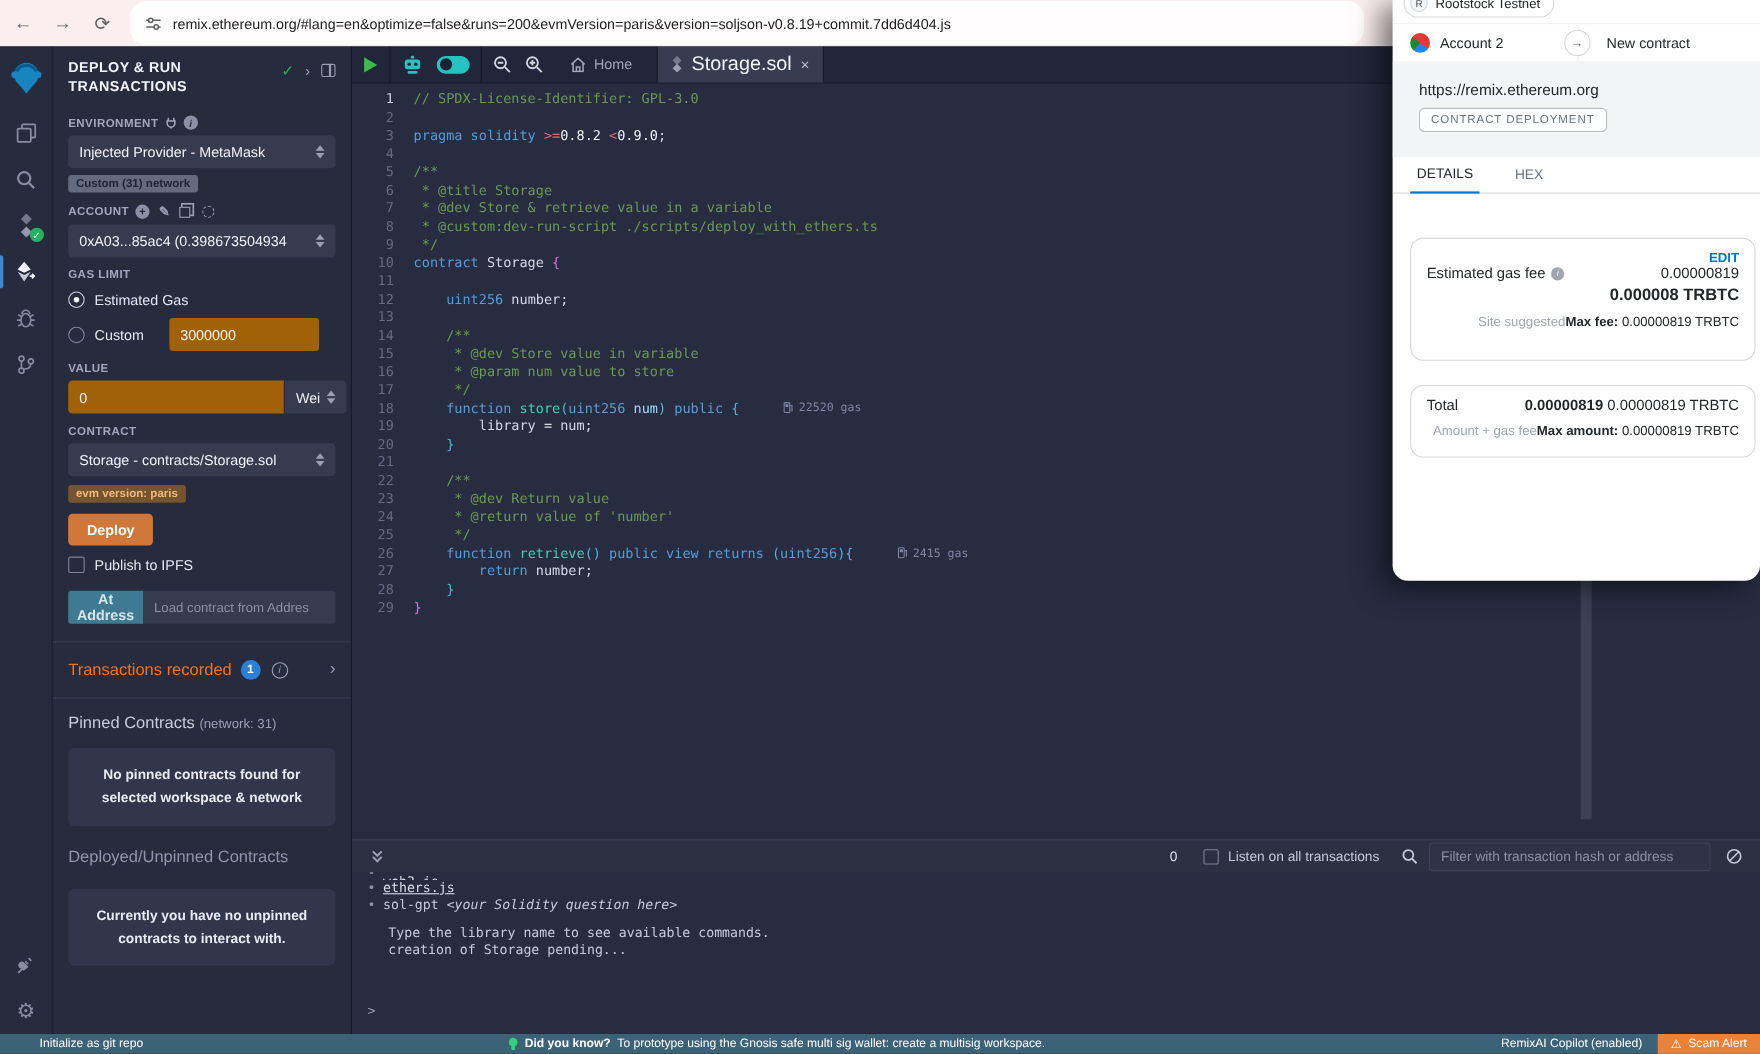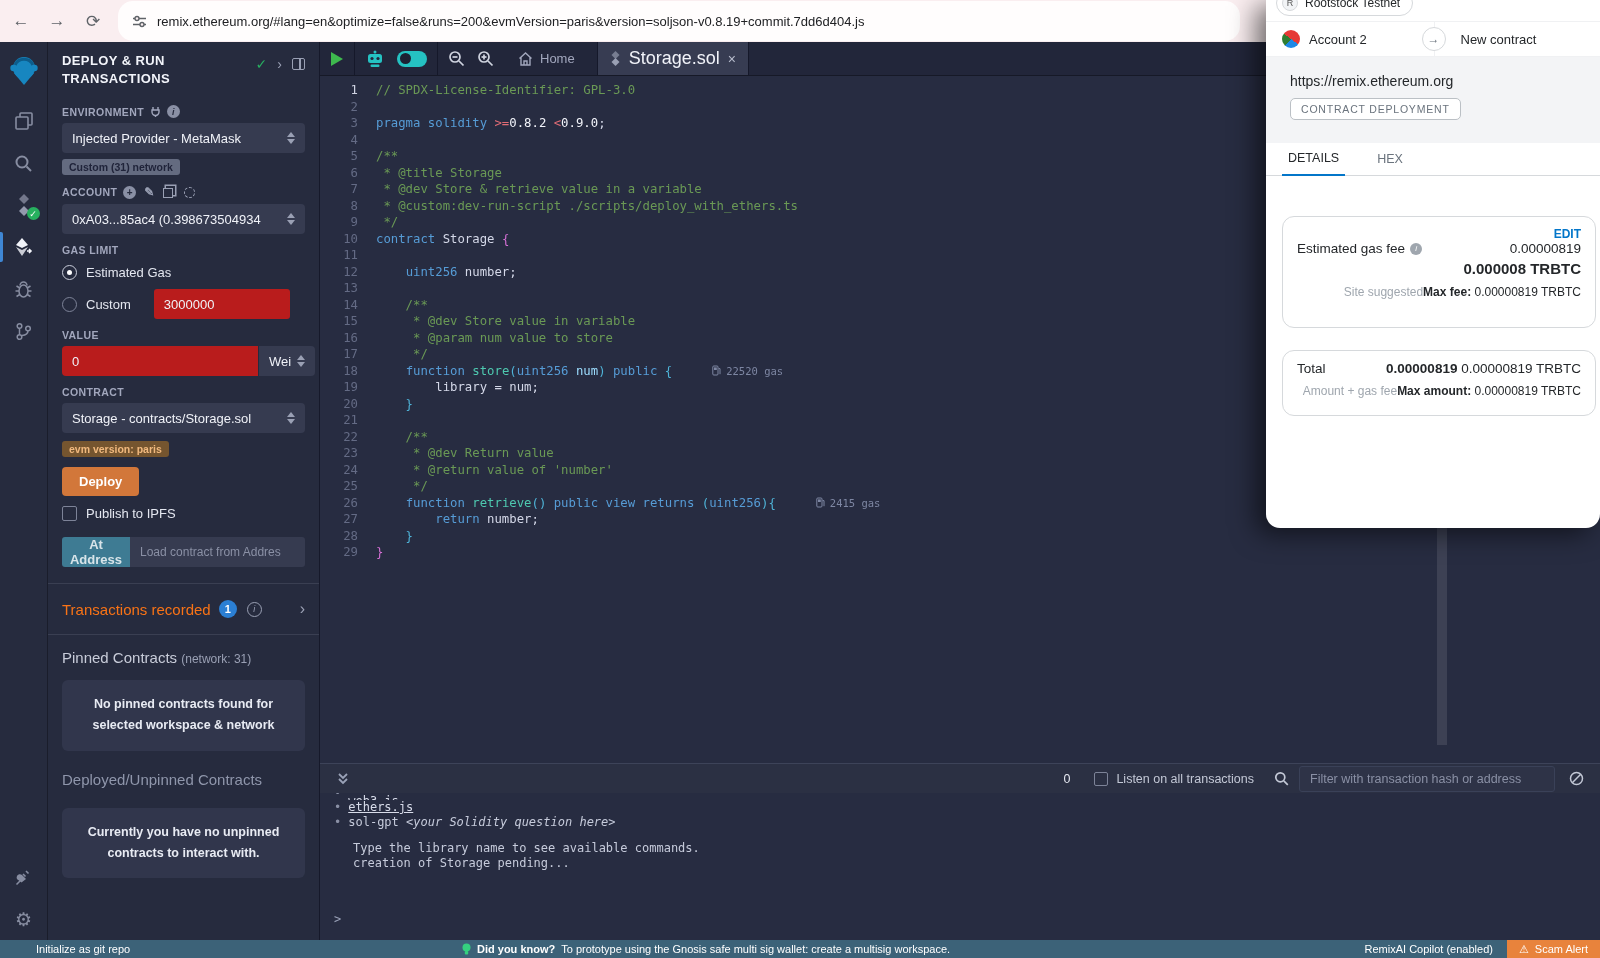--- a/index.html
+++ b/index.html
@@ -62,21 +62,21 @@
   .ico-plus-circle { width:13px; height:13px; border-radius:50%; background:#8a90a5; color:#262b3e;
     font-size:10px; font-weight:bold; display:inline-flex; align-items:center; justify-content:center; }
   .ico-pen { color:#9aa0b4; font-size:12px; }
   .ico-copy { width:10px; height:10px; border:1.5px solid #9aa0b4; box-shadow:2.5px -2.5px 0 -0.5px #262b3e, 2.5px -2.5px 0 1px #9aa0b4; margin:2px 3px 0 0; }
   .ico-spinner { width:11px; height:11px; border:1.5px dashed #9aa0b4; border-radius:50%; }
   .radio-row { display:flex; align-items:center; gap:9px; margin-top:9px; font-size:13px; color:#e4e7f0; }
   .radio { width:15px; height:15px; border-radius:50%; border:1.5px solid #7d8398; position:relative; cursor:pointer; flex:none; }
   .radio.checked { border-color:#c9cdda; }
   .radio.checked::after { content:""; position:absolute; left:3.5px; top:3.5px; width:5px; height:5px;
     border-radius:50%; background:#fff; }
-  .inp { background:#b91c1c; border:none; outline:none; border-radius:3px; height:30px; color:#f0f2f8;
+  .inp { background:#a16207; border:none; outline:none; border-radius:3px; height:30px; color:#f0f2f8;
     font-size:13px; padding:0 10px; font-family:"Liberation Sans",sans-serif; }
   .value-row { display:flex; margin-top:5px; }
   .value-row .inp { flex:1; border-radius:4px 0 0 4px; }
   .unit-sel { width:92px; background:#363b50; border-left:1px solid #262b3e; border-radius:0 4px 4px 0;
     display:flex; align-items:center; padding:0 10px; font-size:13px; color:#f0f2f8; cursor:pointer; }
   .evm-badge { display:inline-block; margin-top:8px; background:#75552f; color:#f1b97e; font-size:10.5px;
     font-weight:bold; padding:2px 7px; border-radius:3px; }
   .deploy-btn { margin-top:10px; background:#d2773a; color:#fff; font-weight:bold; font-size:13px;
     border:none; border-radius:4px; padding:7px 17px; cursor:pointer; }
   .ipfs-row { display:flex; align-items:center; gap:9px; margin-top:10px; font-size:13px; color:#e4e7f0; }

